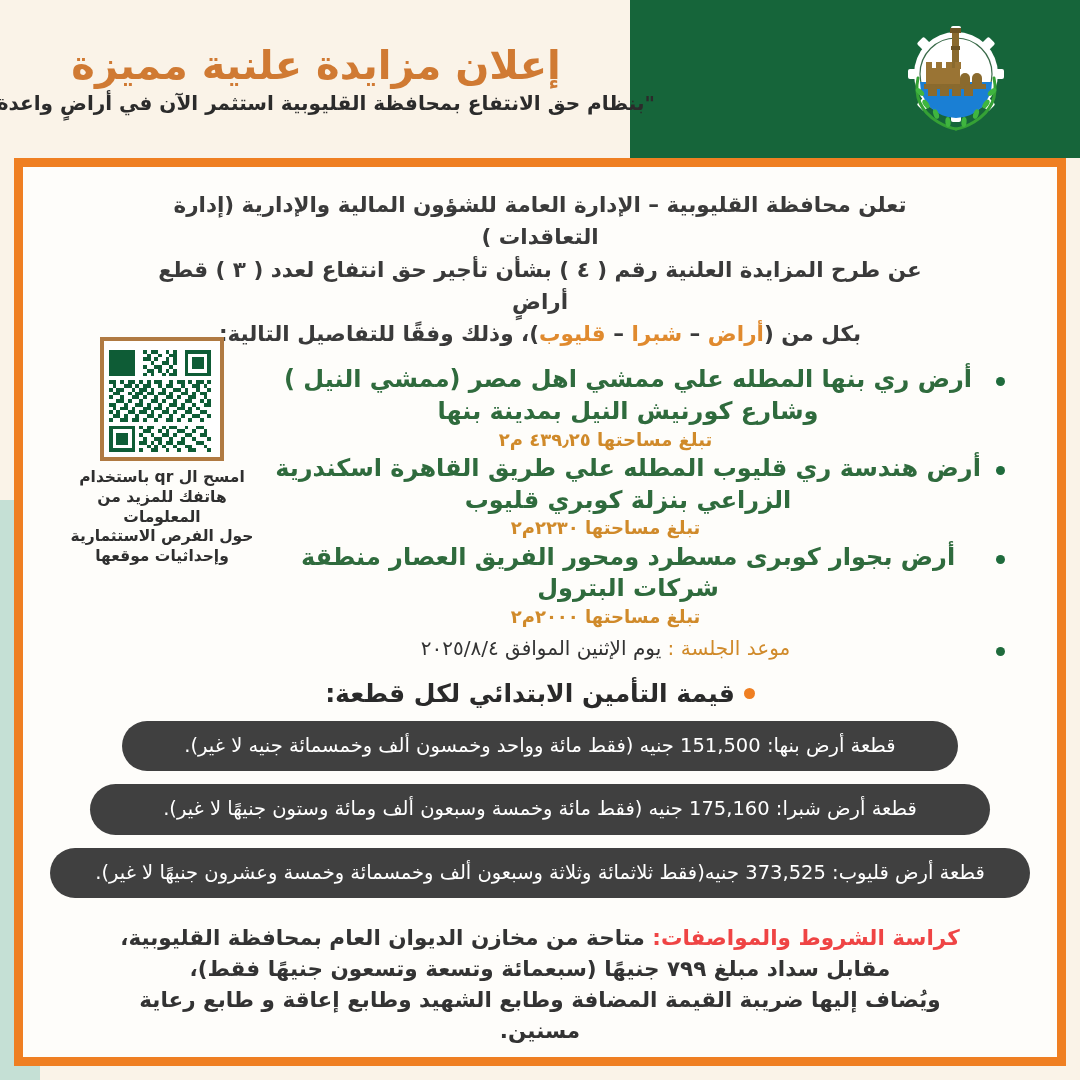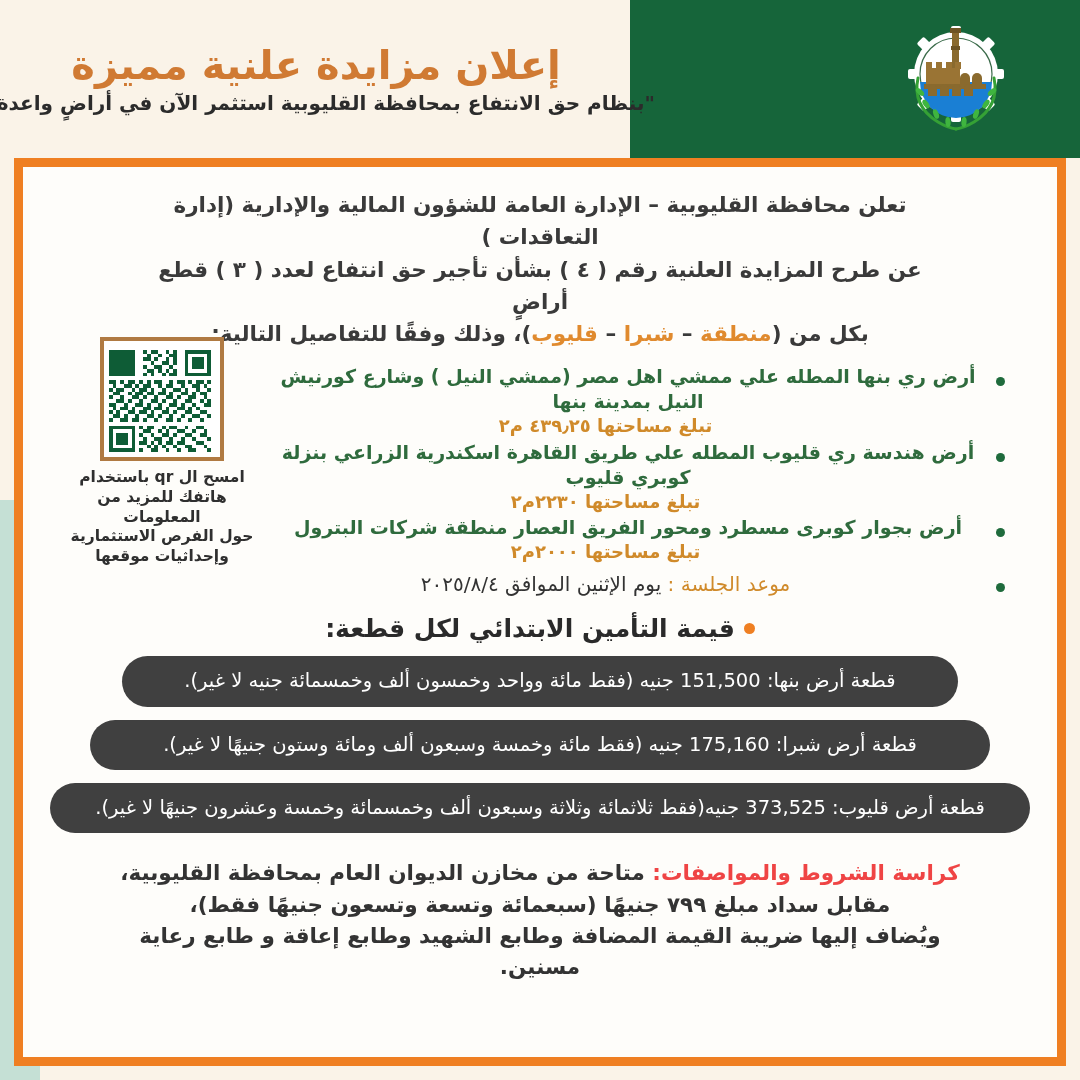--- a/index.html
+++ b/index.html
@@ -124,21 +124,21 @@
   }
   .bullet {
     flex: 0 0 auto;
     width: 9px; height: 9px;
     border-radius: 50%;
     background: #1f6b3c;
     margin-top: 13px;
   }
   .parcel-body { flex: 1 1 auto; text-align: center; }
   .parcel-desc {
-    font-size: 19px; font-weight: bold;
+    font-size: 24px; font-weight: bold;
     color: #2f6b3d;
     line-height: 1.32;
     padding-left: 45px;
   }
   .parcel-area {
     font-size: 18px; font-weight: bold;
     color: #d08a2a;
     line-height: 1.3;
   }
 
@@ -301,21 +301,21 @@
     </div>
   </div>
 
   <div class="frame">
     <div class="body-inner">
 
       <div class="intro">
         <div>تعلن محافظة القليوبية – الإدارة العامة للشؤون المالية والإدارية (إدارة التعاقدات )</div>
         <div>عن طرح المزايدة العلنية رقم ( ٤ ) بشأن تأجير حق انتفاع لعدد ( ٣ ) قطع أراضٍ</div>
         <div>
-          <span>بكل من (</span><span class="hl-orange">منطقة</span><span> – </span><span class="hl-orange">شبرا</span><span> – </span><span class="hl-orange">قليوب</span><span>)، وذلك وفقًا للتفاصيل التالية:</span>
+          <span>بكل من (</span><span class="hl-orange">أراض</span><span> – </span><span class="hl-orange">شبرا</span><span> – </span><span class="hl-orange">قليوب</span><span>)، وذلك وفقًا للتفاصيل التالية:</span>
         </div>
       </div>
 
       <div class="parcels">
         <div class="parcel-row">
           <span class="bullet"></span>
           <div class="parcel-body">
             <div class="parcel-desc">أرض ري بنها المطله علي ممشي اهل مصر (ممشي النيل ) وشارع كورنيش النيل بمدينة بنها</div>
             <div class="parcel-area">تبلغ مساحتها ٤٣٩٫٢٥ م٢</div>
           </div>

